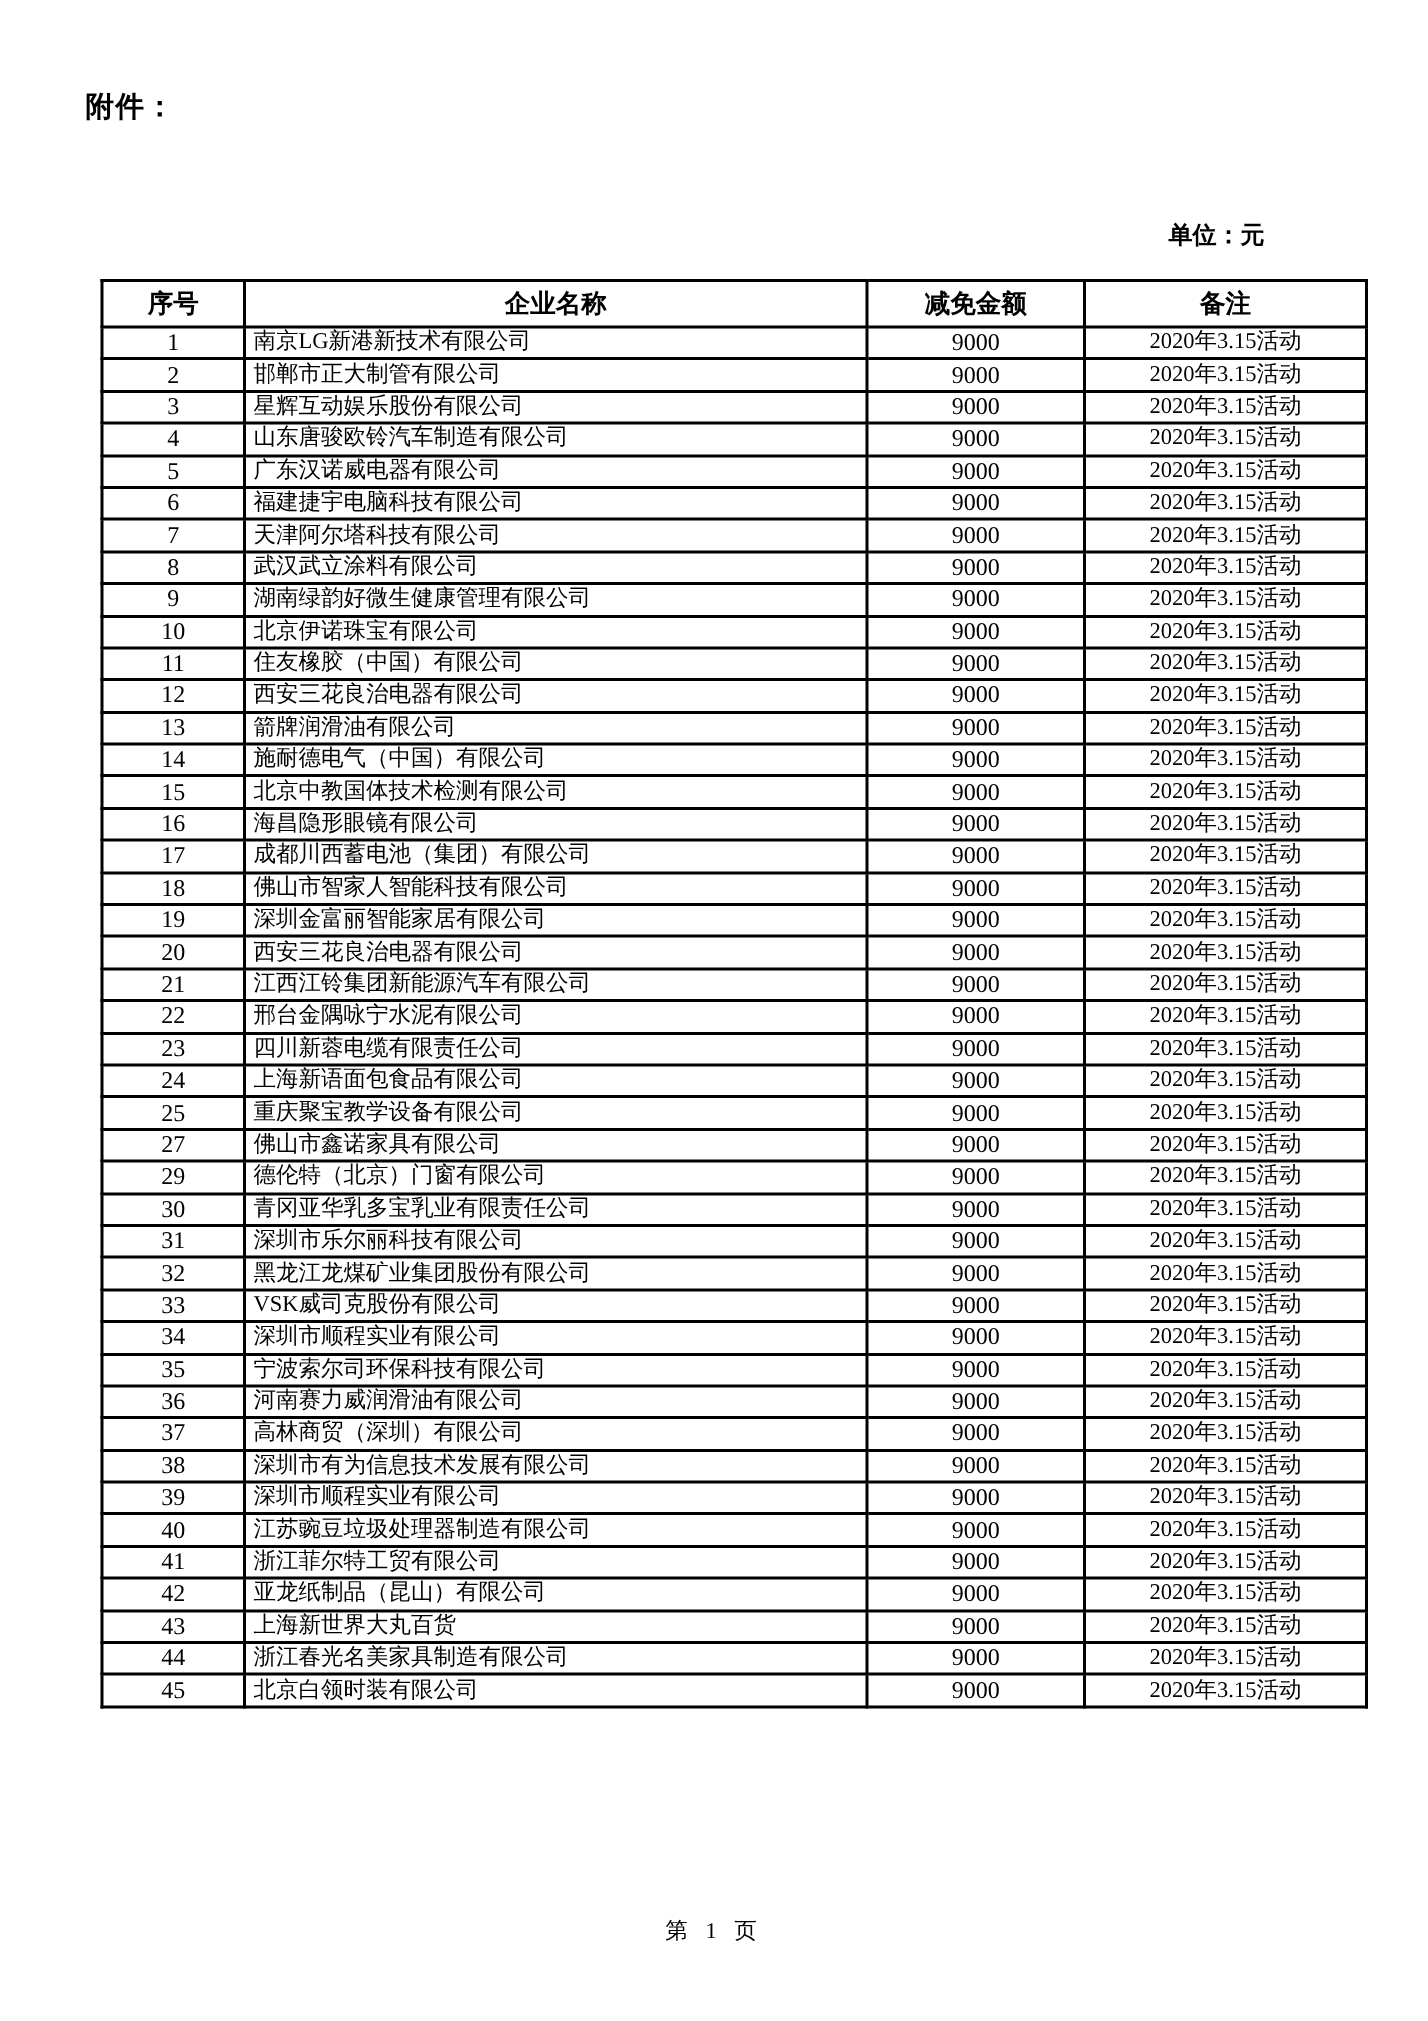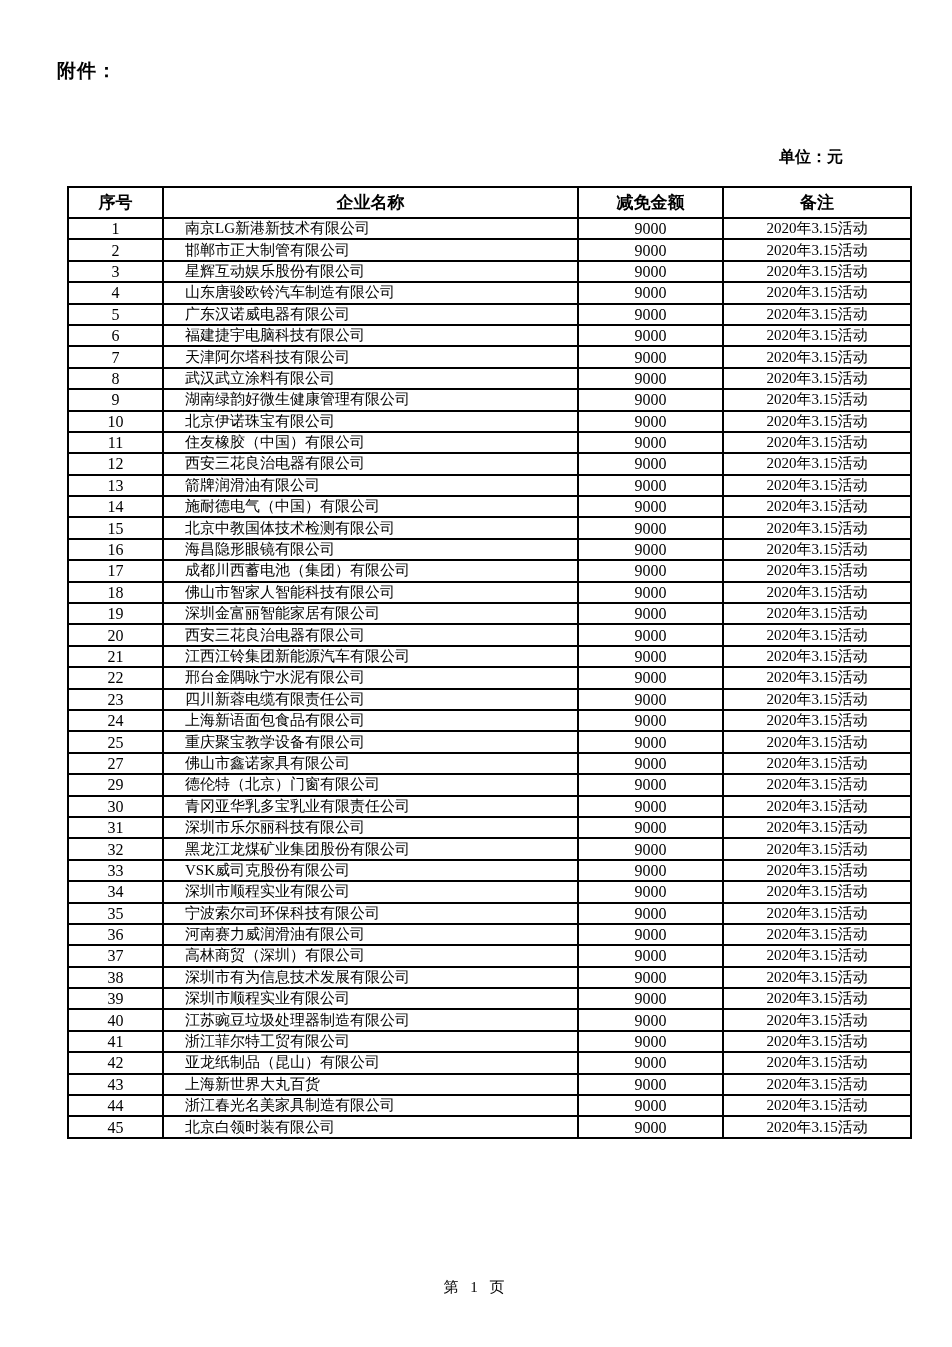--- a/index.html
+++ b/index.html
@@ -66,21 +66,21 @@
     text-align: center;
   }
   table.fee-table td {
     height: 19.4px;
     font-size: 15px;
     line-height: 19px;
     text-align: center;
   }
   table.fee-table td.cell-company {
     text-align: left;
-    padding-left: 21px;
+    padding-left: 5px;
   }
   table.fee-table td.cell-no,
   table.fee-table td.cell-amount {
     font-size: 16px;
   }
   .footer {
     position: absolute;
     left: 0;
     right: 0;
     top: 1278px;

